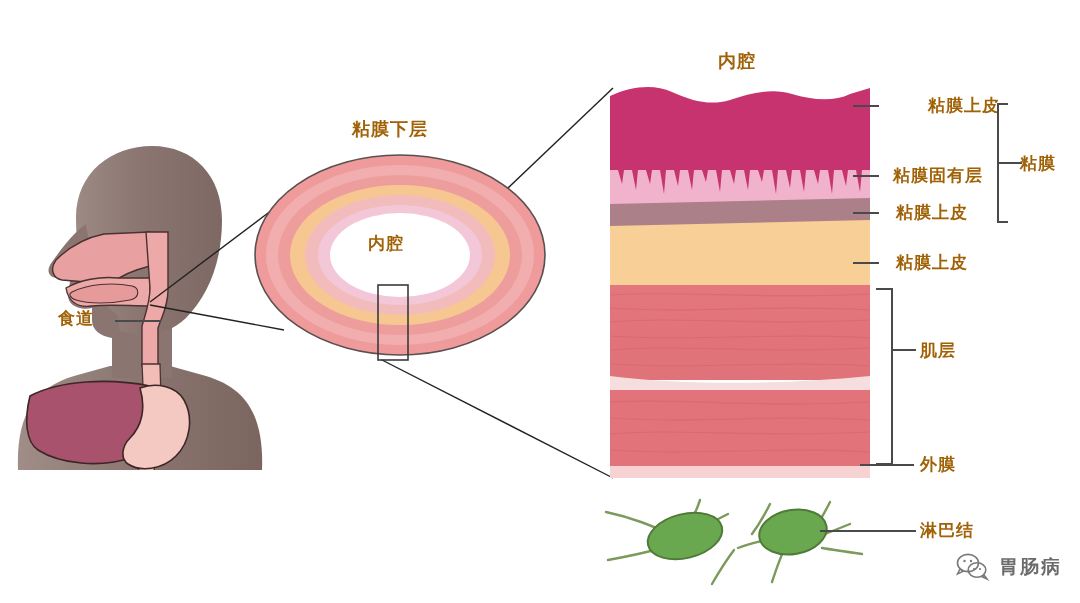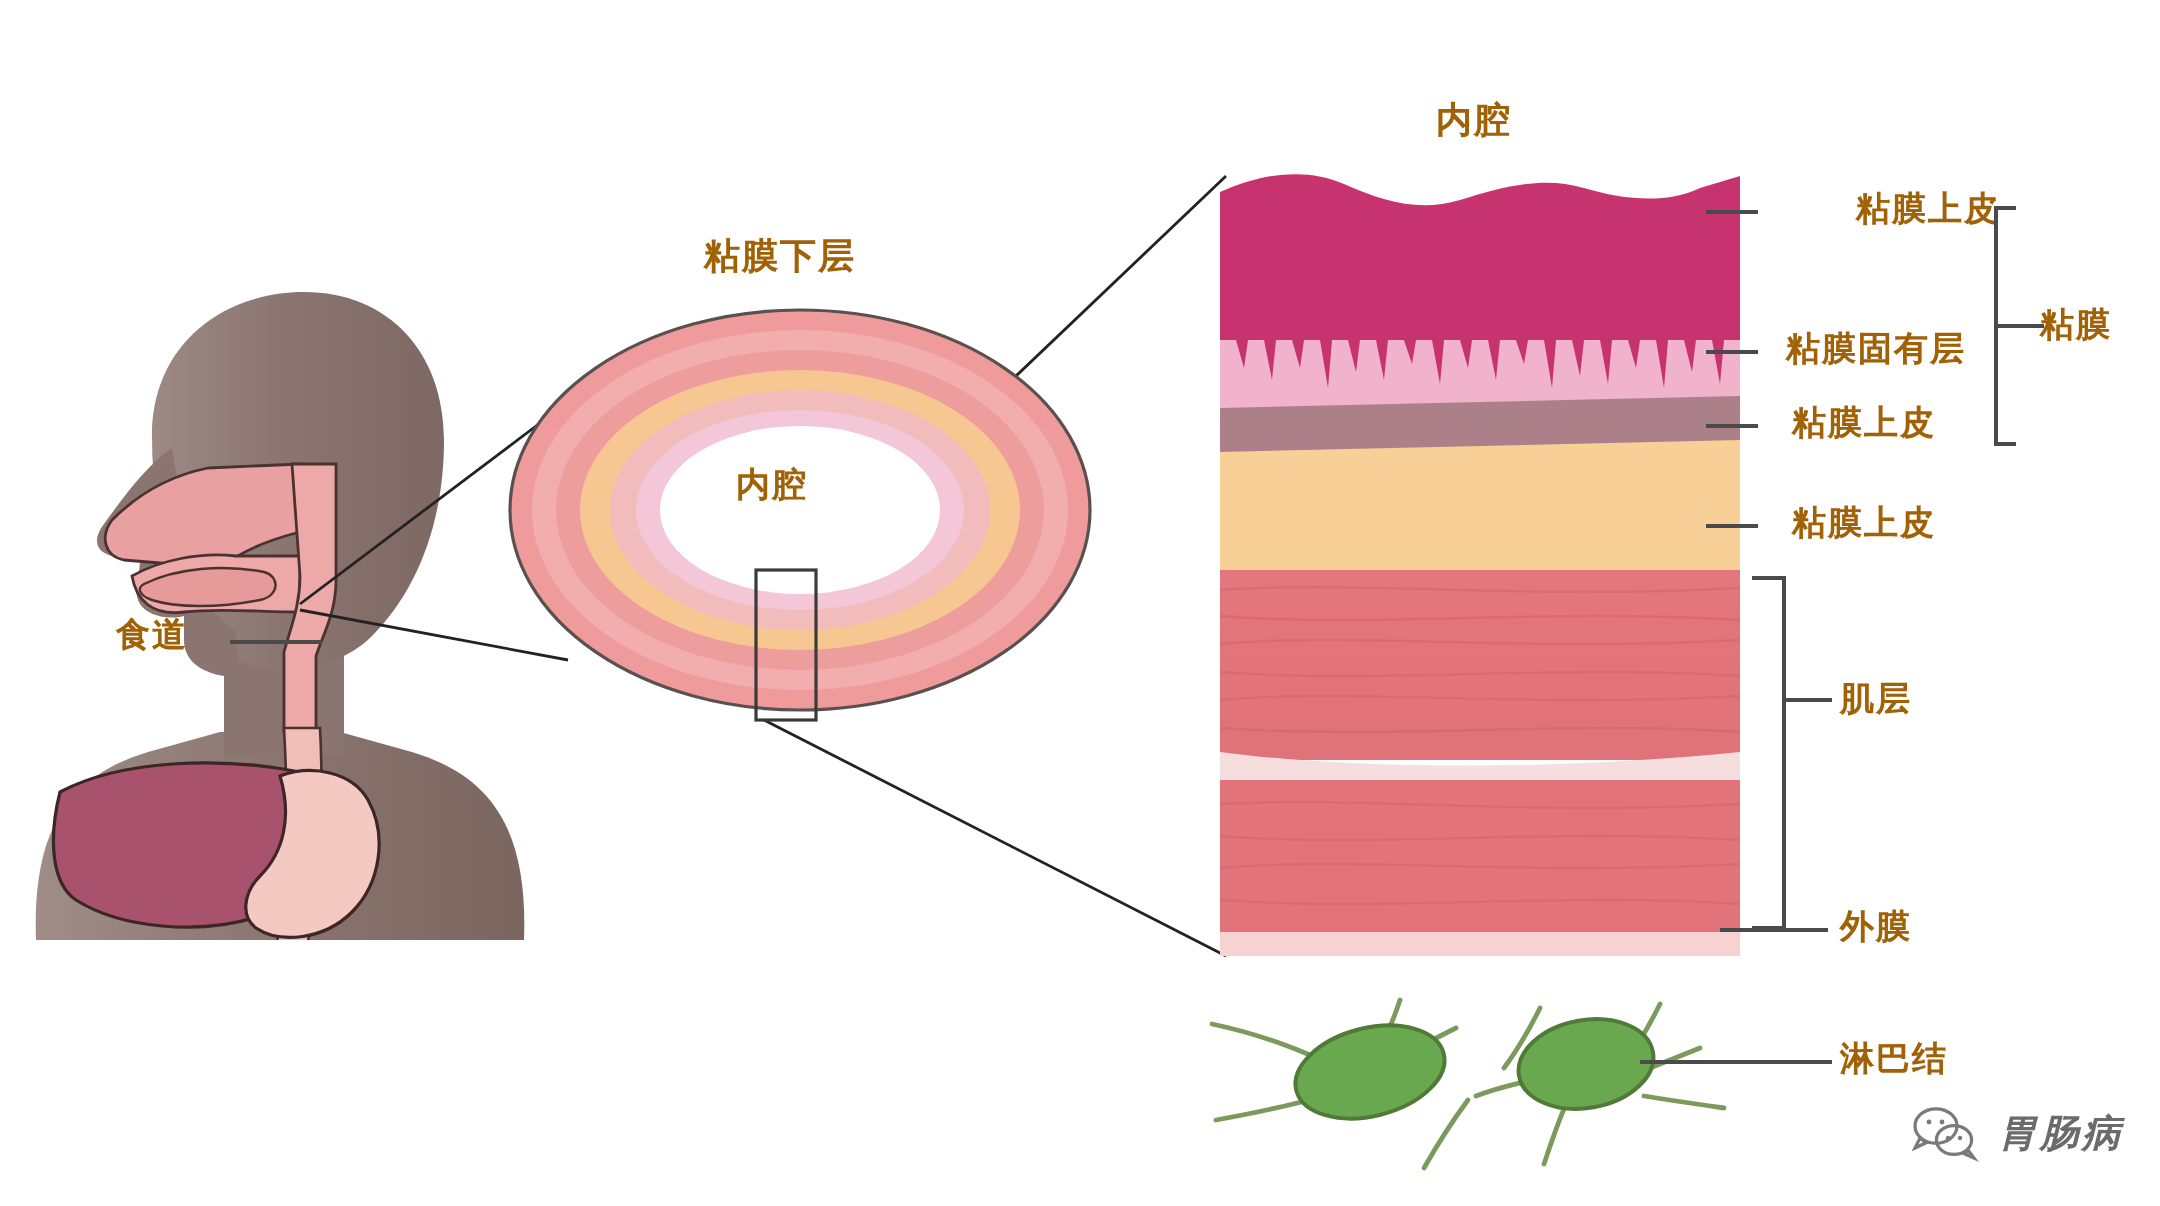--- a/index.html
+++ b/index.html
@@ -36,21 +36,21 @@
 
   
   #cross-panel{left:240px;top:105px;width:320px;height:290px;}
 
   
   #wall-panel{left:610px;top:80px;width:280px;height:400px;}
 
   
   #watermark{
     right:18px;bottom:22px;
-    display:flex;align-items:center;gap:9px;font-style:italic;
+    display:flex;align-items:center;gap:9px;
   }
   #watermark .wm-text{
     font-size:19px;font-weight:700;color:#6b6b6b;letter-spacing:2px;
   }
 </style>
 </head>
 <body>
 
 <div id="stage">
 

